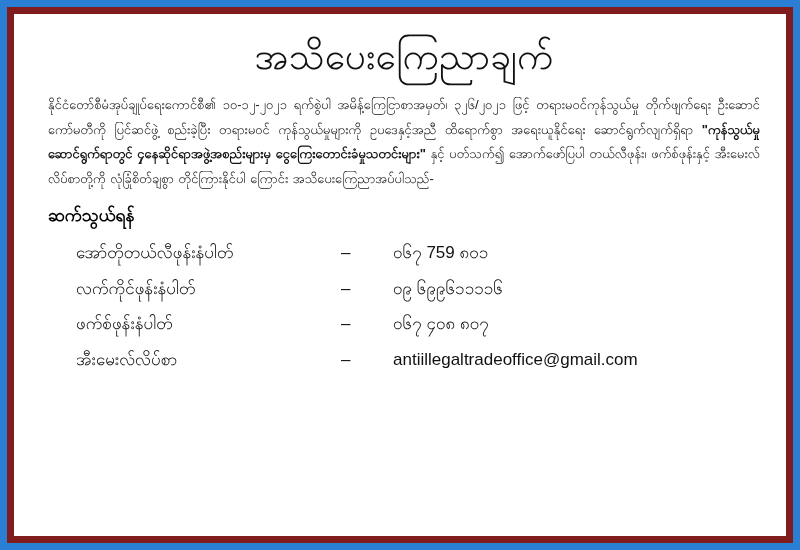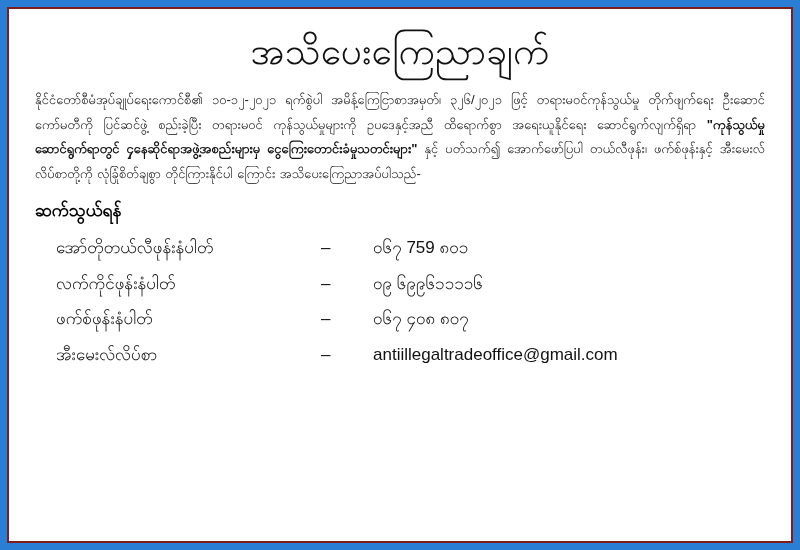--- a/index.html
+++ b/index.html
@@ -19,23 +19,23 @@
     left: 0; top: 0;
     width: 800px;
     height: 550px;
     background: #2a7fd4;
     padding: 7px;
   }
   .inner-sheet {
     width: 100%;
     height: 100%;
     background: #ffffff;
-    border: 2px solid #7f1d1d;
+    border: 7px solid #7f1d1d;
     position: relative;
-    padding: 18px 26px 10px 26px;
+    padding: 18px 26px 10px 34px;
   }
   .doc-title {
     text-align: center;
     font-size: 37px;
     line-height: 1.15;
     color: #111111;
     font-weight: 400;
     margin: 4px 0 14px 0;
     letter-spacing: 0.2px;
   }
@@ -51,21 +51,21 @@
   .body-para .bold {
     font-weight: bold;
   }
   .section-heading {
     font-size: 17.4px;
     font-weight: bold;
     color: #000000;
     margin: 12px 0 4px 0;
   }
   .contact-table {
-    margin: 6px 0 0 21px;
+    margin: 6px 0 0 28px;
     border-collapse: collapse;
     width: 640px;
   }
   .contact-table td {
     font-size: 17px;
     color: #111111;
     padding: 5px 0 5px 0;
     vertical-align: top;
     line-height: 1.5;
   }

